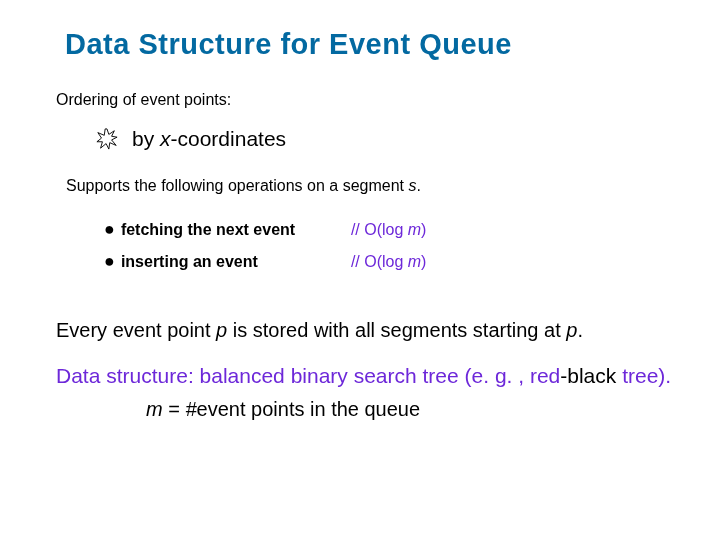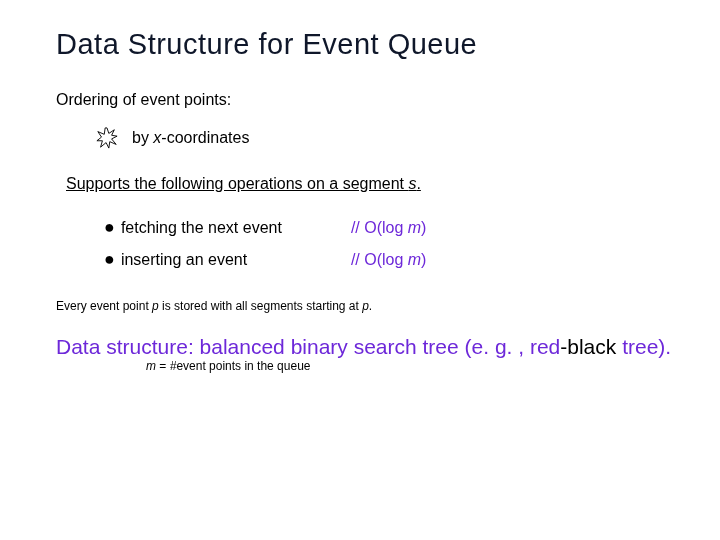--- a/index.html
+++ b/index.html
@@ -11,77 +11,78 @@
     font-family: Arial, Helvetica, sans-serif;
     color: #000;
     position: relative;
     box-sizing: border-box;
   }
   .slide {
     padding: 28px 48px 20px 56px;
   }
   .title {
     font-size: 29px;
-    font-weight: normal;
-    color: #0f172a;
+    font-weight: bold;
+    color: #0369a1;
     margin-bottom: 30px;
     letter-spacing: 0.5px;
+    margin-left: 9px;
   }
   .section {
     font-size: 16px;
     margin-bottom: 18px;
     margin-top: 13px;
   }
   .italic { font-style: italic; }
   .bullet-row {
     display: flex;
     align-items: center;
     margin-left: 40px;
     margin-bottom: 14px;
-    font-size: 16px;
+    font-size: 21px;
   }
   .burst-icon {
     width: 22px;
     height: 22px;
     flex-shrink: 0;
     margin-right: 14px;
   }
   .ops-block {
     margin-top: 26px;
     margin-bottom: 26px;
     font-size: 16px;
     margin-left: 10px;
-    text-decoration: underline;
   }
   .op-row {
     display: flex;
     align-items: baseline;
     margin-left: 48px;
     margin-top: 14px;
     font-size: 16px;
   }
   .dot-bullet {
     color: #000;
     margin-right: 6px;
     font-size: 18px;
     line-height: 16px;
   }
-  .op-label { width: 230px; }
+  .op-label { width: 230px; font-weight: bold; }
   .op-complexity { }
   .red { color: #6d28d9; }
   .para {
-    font-size: 12px;
-    margin-top: 30px;
+    font-size: 20px;
+    margin-top: 48px;
   }
   .ds-line {
     font-size: 21px;
     margin-top: 22px;
   }
   .m-line {
-    font-size: 12px;
+    font-size: 20px;
+    margin-top: 10px;
     margin-left: 90px;
   }
 </style>
 </head>
 <body>
 
 <div class="slide">
 
   <div class="title">Data Structure for Event Queue</div>
 

